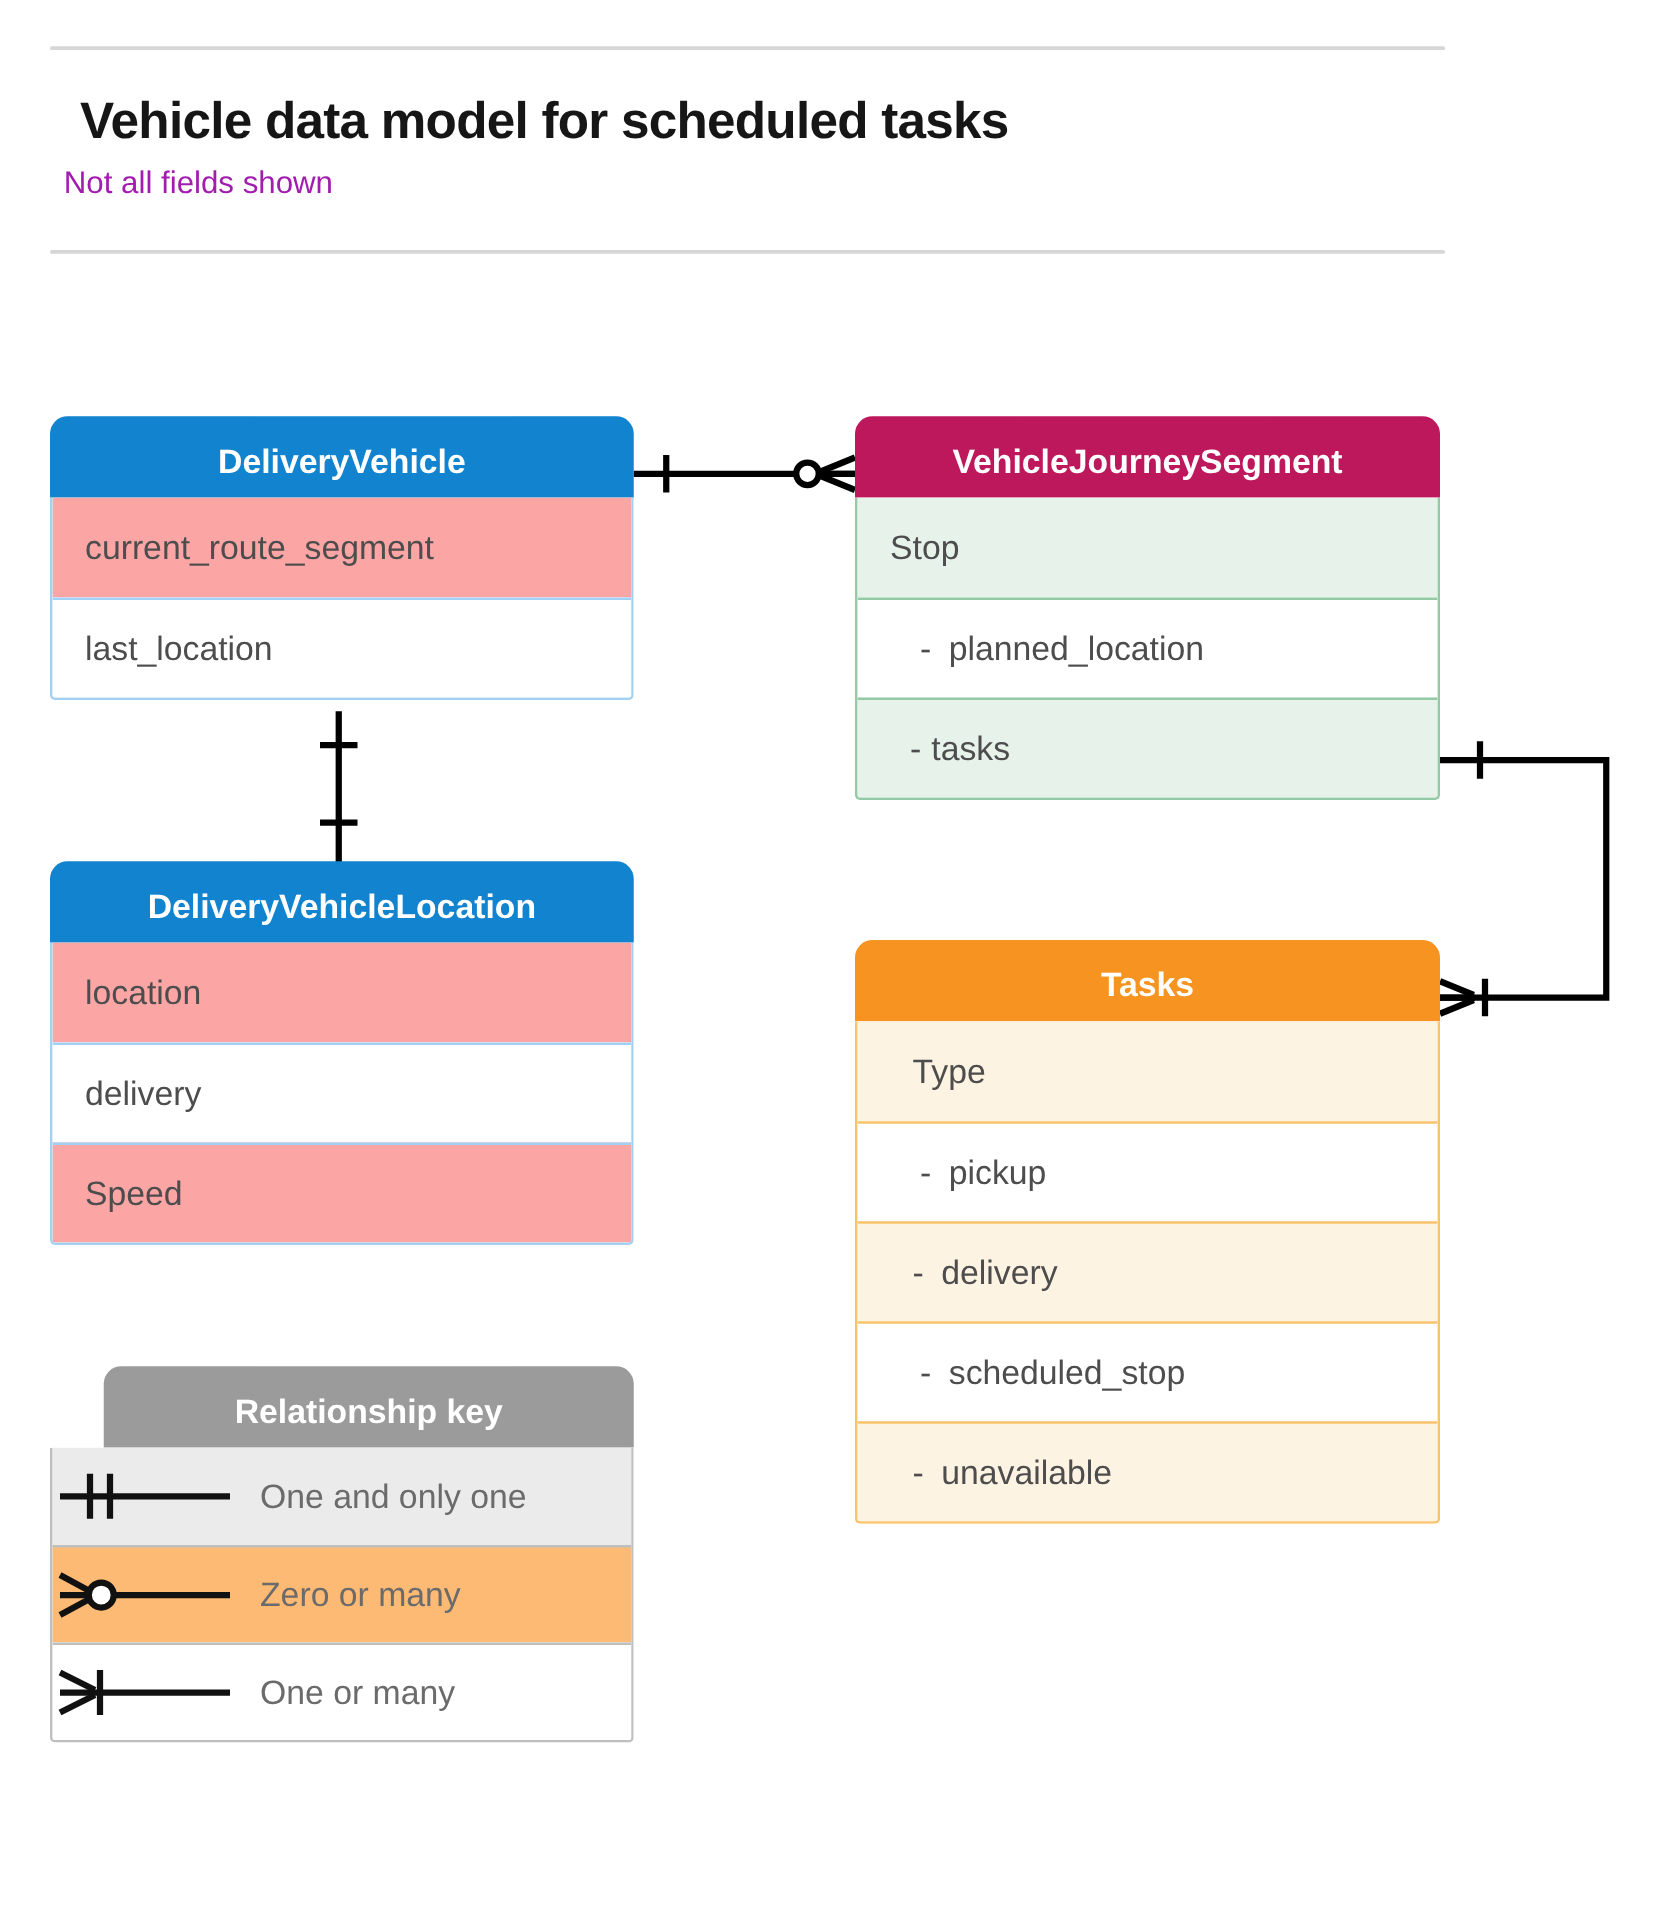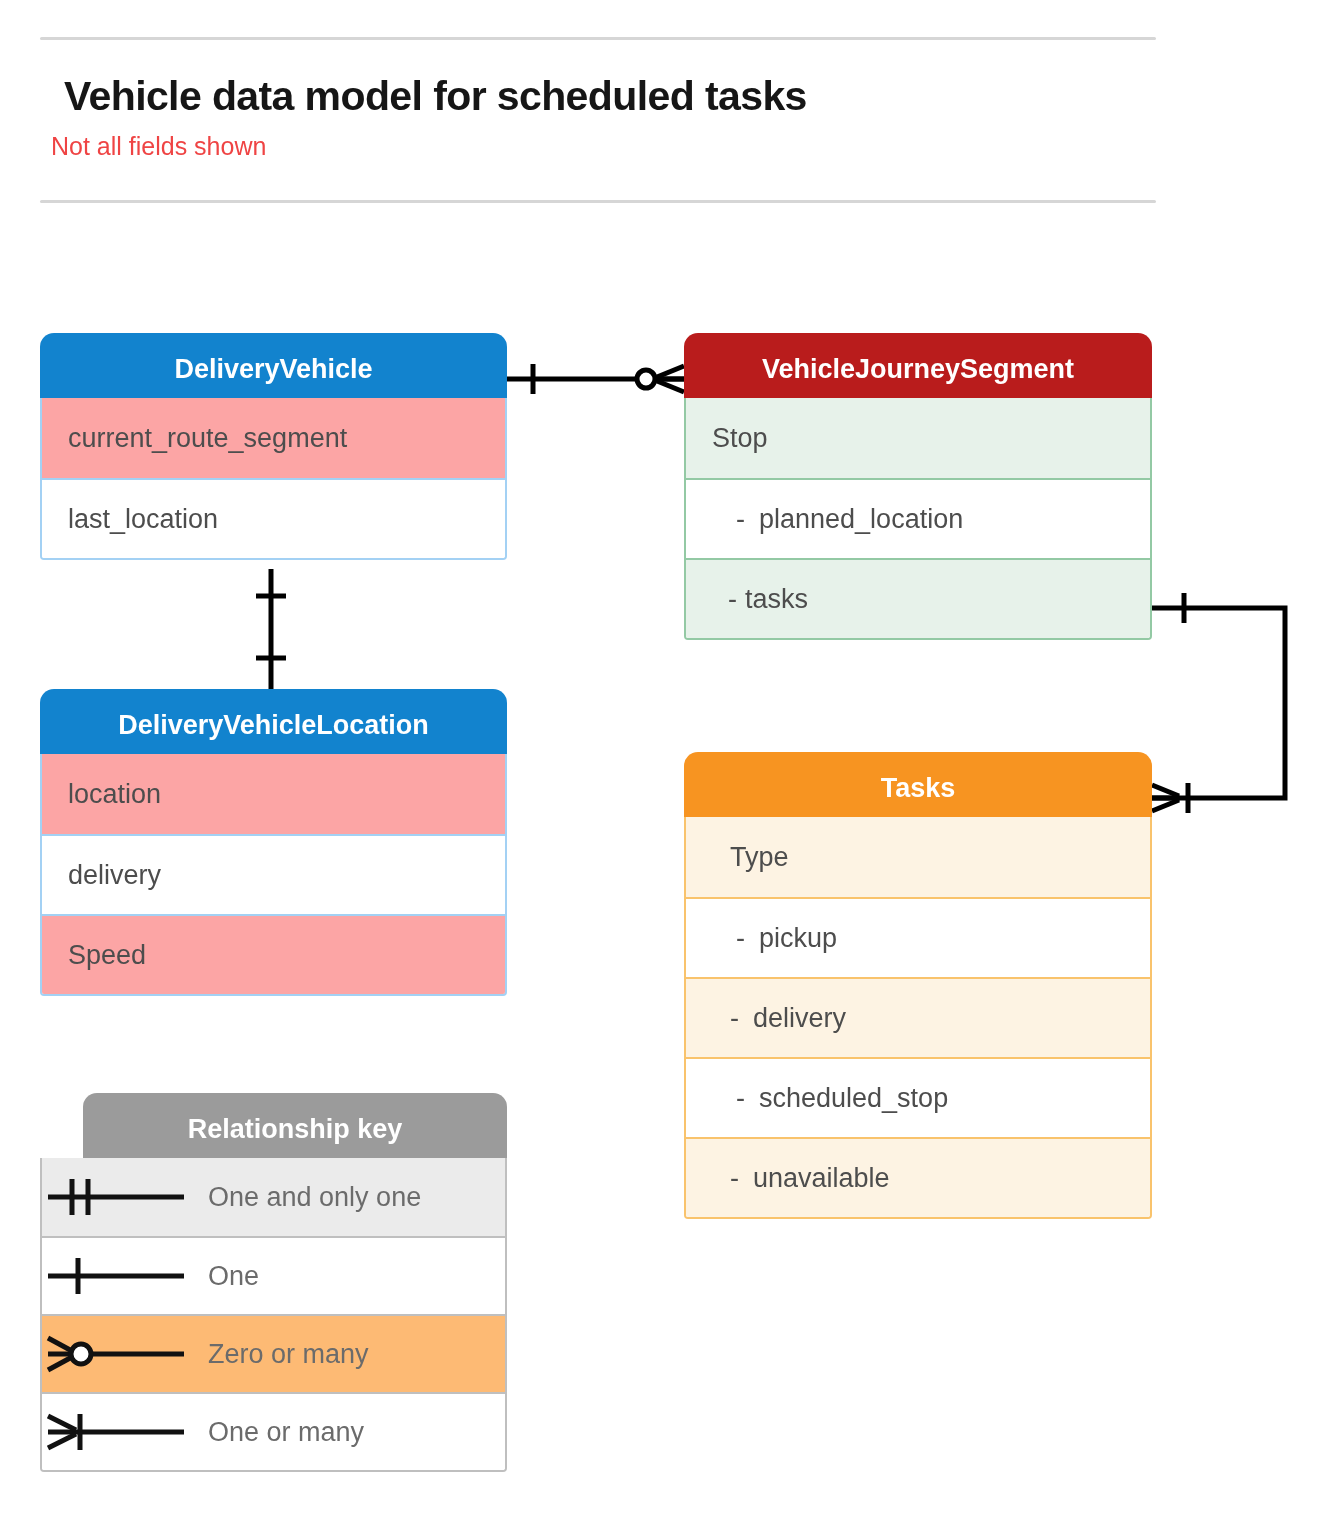--- a/index.html
+++ b/index.html
@@ -41,21 +41,21 @@
     letter-spacing: -0.6px;
     color: #161616;
     white-space: nowrap;
   }
   #page-subtitle {
     position: absolute;
     left: 51px;
     top: 132px;
     font-size: 25px;
     font-weight: 400;
-    color: #ef4444;
+    color: #a21caf;
     white-space: nowrap;
   }
 
   
   .entity {
     position: absolute;
     box-sizing: border-box;
     border-radius: 14px;
   }
   .entity .ent-header {
@@ -93,21 +93,21 @@
   .ent-row.sub { padding-left: 50px; }
   .ent-row.sub .dash { margin-right: 14px; }
 
   
   .theme-blue .ent-header { background: #1283ce; }
   .theme-blue .ent-rows   { border-color: #a3d1f4; }
   .theme-blue .ent-row    { border-top-color: #a3d1f4; background: #ffffff; }
   .theme-blue .ent-row.alt{ background: #fca5a5; }
 
   
-  .theme-green .ent-header { background: #b91c1c; }
+  .theme-green .ent-header { background: #be185d; }
   .theme-green .ent-rows   { border-color: #93c9a4; }
   .theme-green .ent-row    { border-top-color: #93c9a4; background: #ffffff; }
   .theme-green .ent-row.alt{ background: #e7f2ea; }
 
   
   .theme-orange .ent-header { background: #f79421; }
   .theme-orange .ent-rows   { border-color: #f9c36c; }
   .theme-orange .ent-row    { border-top-color: #f9c36c; background: #ffffff; }
   .theme-orange .ent-row.alt{ background: #fdf3e3; padding-left: 44px; }
 
@@ -262,29 +262,20 @@
         <svg class="legend-sym" viewBox="0 0 150 60">
           <g stroke="#111111" stroke-width="5" fill="none">
             <line x1="6" y1="30" x2="142" y2="30"></line>
             <line x1="30" y1="12" x2="30" y2="48"></line>
             <line x1="46" y1="12" x2="46" y2="48"></line>
           </g>
         </svg>
         <span class="legend-label">One and only one</span>
       </div>
 
-      <div class="legend-row" style="background:#ffffff;">
-        <svg class="legend-sym" viewBox="0 0 150 60">
-          <g stroke="#111111" stroke-width="5" fill="none">
-            <line x1="6" y1="30" x2="142" y2="30"></line>
-            <line x1="36" y1="12" x2="36" y2="48"></line>
-          </g>
-        </svg>
-        <span class="legend-label">One</span>
-      </div>
 
       <div class="legend-row" style="background:#fdba74;">
         <svg class="legend-sym" viewBox="0 0 150 60">
           <g stroke="#111111" stroke-width="5" fill="none">
             <line x1="42" y1="30" x2="142" y2="30"></line>
             <line x1="6" y1="30" x2="30" y2="30"></line>
             <line x1="6" y1="14" x2="30" y2="27"></line>
             <line x1="6" y1="46" x2="30" y2="33"></line>
             <circle cx="39" cy="30" r="10" fill="#ffffff" stroke="#111111" stroke-width="5"></circle>
           </g>

